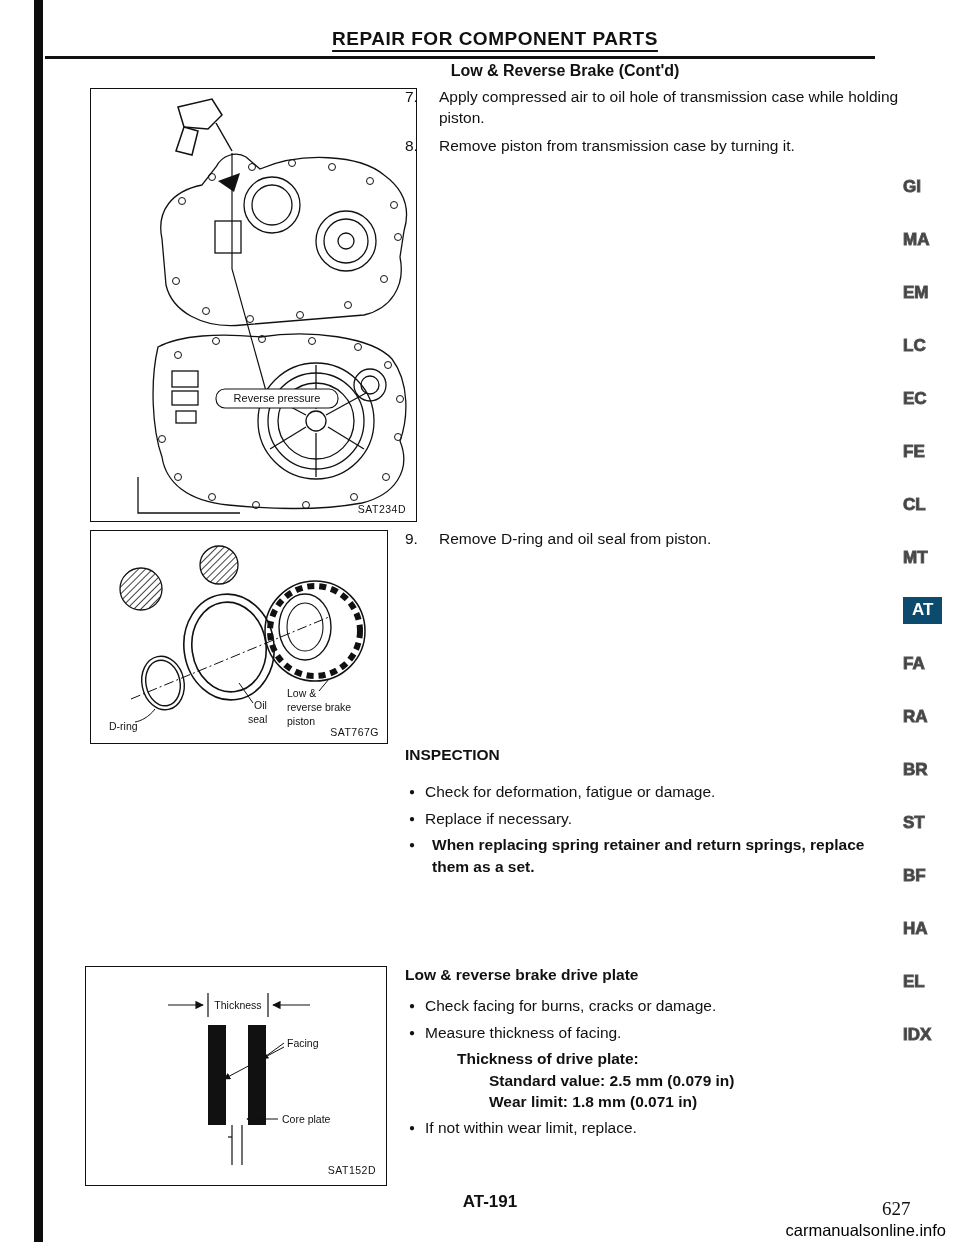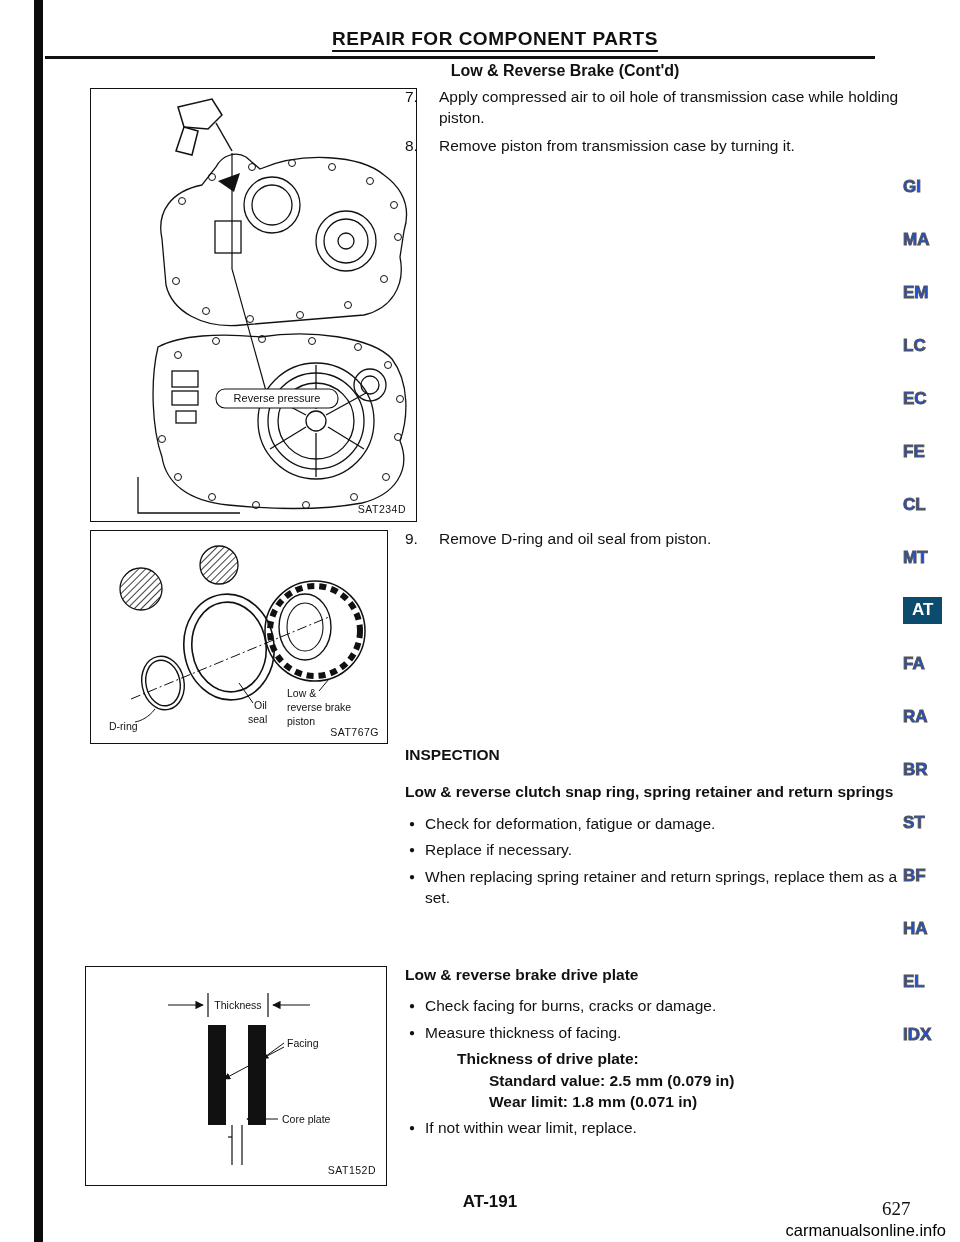--- a/index.html
+++ b/index.html
@@ -22,26 +22,26 @@
   .inspect-block{top:744px;}
   .drive-block{top:964px;}
   .step{display:flex;margin-bottom:6px;}
   .step-num{width:34px;flex:0 0 34px;}
   .step-text{flex:1;}
   .h-bold{font-weight:bold;margin:0 0 10px 0;font-size:15.5px;}
   .h-caps{font-weight:bold;margin:0 0 16px 0;font-size:15.5px;}
   .bullet{display:flex;margin-bottom:5px;}
   .dot{width:16px;flex:0 0 16px;font-size:10px;padding-top:4px;margin-left:4px;}
   .bt{flex:1;}
-  .bold{font-weight:normal;}
+  .bold{font-weight:bold;margin-left:7px;}
   .spec{font-weight:bold;padding-left:52px;}
   .spec.deep{padding-left:84px;}
   .tabs{position:absolute;left:903px;top:160px;width:57px;}
   .tab{height:53px;display:flex;align-items:center;}
-  .tab span{font-size:17px;font-weight:bold;color:#1d4ed8;-webkit-text-stroke:1px #555;}
+  .tab span{font-size:17px;font-weight:bold;color:#404040;-webkit-text-stroke:1px #555;}
   .tab.active span{background:#0c4a6e;color:#fff;-webkit-text-stroke:0;padding:3px 9px 4px;}
   .footer-code{position:absolute;top:1192px;left:390px;width:200px;text-align:center;
         font-size:17px;font-weight:bold;}
   .page-num{position:absolute;top:1198px;left:882px;font-family:"Liberation Serif",serif;font-size:19px;}
   .watermark{position:absolute;top:1221px;right:14px;font-size:16.5px;color:#000000;}
   svg text{font-family:"Liberation Sans",sans-serif;fill:#111;}
 </style>
 </head>
 <body>
 
@@ -215,21 +215,20 @@
 
   <div class="rcol step9-block">
     <div class="step">
       <span class="step-num">9.</span>
       <span class="step-text">Remove D-ring and oil seal from piston.</span>
     </div>
   </div>
 
   <div class="rcol inspect-block">
     <p class="h-caps">INSPECTION</p>
-    <p class="h-bold">Low &amp; reverse clutch snap ring, spring retainer and return springs</p>
     <div class="bullet">
       <span class="dot">●</span>
       <span class="bt">Check for deformation, fatigue or damage.</span>
     </div>
     <div class="bullet">
       <span class="dot">●</span>
       <span class="bt">Replace if necessary.</span>
     </div>
     <div class="bullet">
       <span class="dot">●</span>

